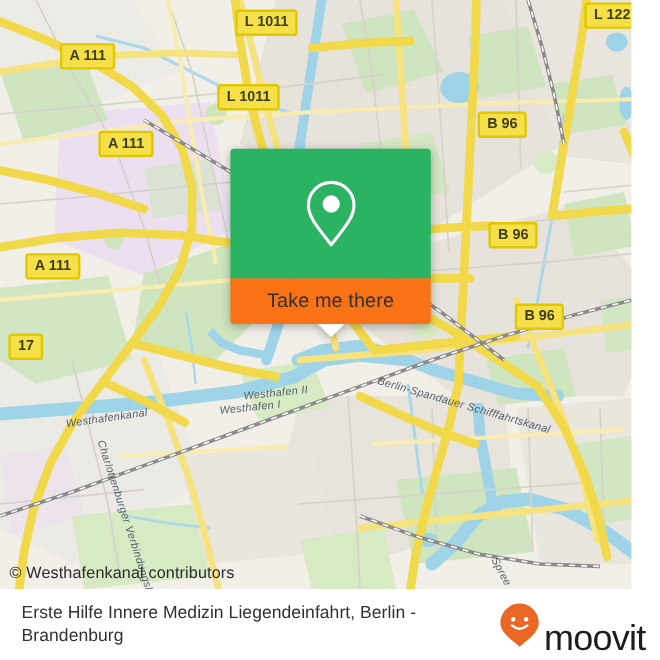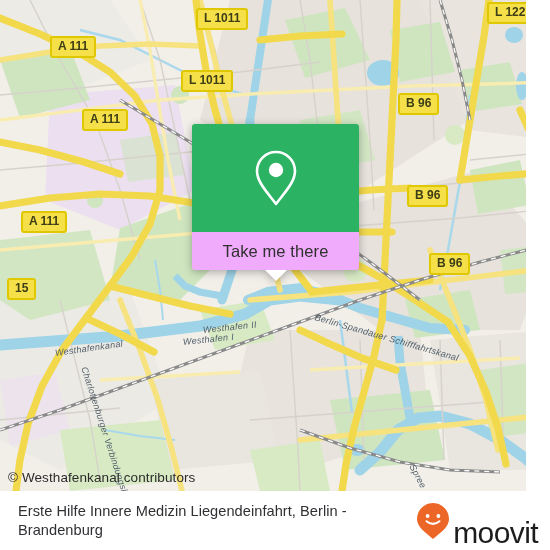--- a/index.html
+++ b/index.html
@@ -53,21 +53,21 @@
   .popup-body {
     background: #2bb363;
     height: 108px;
     border-radius: 3px 3px 0 0;
     display: flex;
     align-items: center;
     justify-content: center;
   }
   .popup-footer {
     position: relative;
-    background: #f0abfc;
+    background: #f97316;
     height: 38px;
     border-radius: 0 0 3px 3px;
     display: flex;
     align-items: center;
     justify-content: center;
   }
   .popup-footer-label {
     font-size: 16.5px;
     color: #303030;
     letter-spacing: 0.1px;
@@ -276,21 +276,21 @@
     <div id="road-shields">
         <div style="position: absolute; left: 196px; top: 8px; background: rgb(246, 224, 74); border: 2px solid rgb(224, 200, 0); border-radius: 3px; padding: 1px 6px 2px; font-family: &quot;Liberation Sans&quot;, sans-serif; font-weight: bold; font-size: 12px; color: rgb(61, 61, 22); white-space: nowrap; line-height: 15px; z-index: 20;">L 1011</div>
         <div style="position: absolute; left: 487px; top: 2px; background: rgb(246, 224, 74); border: 2px solid rgb(224, 200, 0); border-radius: 3px; padding: 1px 6px 2px; font-family: &quot;Liberation Sans&quot;, sans-serif; font-weight: bold; font-size: 12px; color: rgb(61, 61, 22); white-space: nowrap; line-height: 15px; z-index: 20;">L 1227</div>
         <div style="position: absolute; left: 50px; top: 36px; background: rgb(246, 224, 74); border: 2px solid rgb(224, 200, 0); border-radius: 3px; padding: 1px 6px 2px; font-family: &quot;Liberation Sans&quot;, sans-serif; font-weight: bold; font-size: 12px; color: rgb(61, 61, 22); white-space: nowrap; line-height: 15px; z-index: 20;">A 111</div>
         <div style="position: absolute; left: 181px; top: 70px; background: rgb(246, 224, 74); border: 2px solid rgb(224, 200, 0); border-radius: 3px; padding: 1px 6px 2px; font-family: &quot;Liberation Sans&quot;, sans-serif; font-weight: bold; font-size: 12px; color: rgb(61, 61, 22); white-space: nowrap; line-height: 15px; z-index: 20;">L 1011</div>
         <div style="position: absolute; left: 398px; top: 93px; background: rgb(246, 224, 74); border: 2px solid rgb(224, 200, 0); border-radius: 3px; padding: 1px 6px 2px; font-family: &quot;Liberation Sans&quot;, sans-serif; font-weight: bold; font-size: 12px; color: rgb(61, 61, 22); white-space: nowrap; line-height: 15px; z-index: 20;">B 96</div>
         <div style="position: absolute; left: 82px; top: 109px; background: rgb(246, 224, 74); border: 2px solid rgb(224, 200, 0); border-radius: 3px; padding: 1px 6px 2px; font-family: &quot;Liberation Sans&quot;, sans-serif; font-weight: bold; font-size: 12px; color: rgb(61, 61, 22); white-space: nowrap; line-height: 15px; z-index: 20;">A 111</div>
         <div style="position: absolute; left: 538px; top: 157px; background: rgb(246, 224, 74); border: 2px solid rgb(224, 200, 0); border-radius: 3px; padding: 1px 6px 2px; font-family: &quot;Liberation Sans&quot;, sans-serif; font-weight: bold; font-size: 12px; color: rgb(61, 61, 22); white-space: nowrap; line-height: 15px; z-index: 20;">L 1</div>
         <div style="position: absolute; left: 407px; top: 185px; background: rgb(246, 224, 74); border: 2px solid rgb(224, 200, 0); border-radius: 3px; padding: 1px 6px 2px; font-family: &quot;Liberation Sans&quot;, sans-serif; font-weight: bold; font-size: 12px; color: rgb(61, 61, 22); white-space: nowrap; line-height: 15px; z-index: 20;">B 96</div>
         <div style="position: absolute; left: 21px; top: 211px; background: rgb(246, 224, 74); border: 2px solid rgb(224, 200, 0); border-radius: 3px; padding: 1px 6px 2px; font-family: &quot;Liberation Sans&quot;, sans-serif; font-weight: bold; font-size: 12px; color: rgb(61, 61, 22); white-space: nowrap; line-height: 15px; z-index: 20;">A 111</div>
-        <div style="position: absolute; left: 7px; top: 278px; background: rgb(246, 224, 74); border: 2px solid rgb(224, 200, 0); border-radius: 3px; padding: 1px 6px 2px; font-family: &quot;Liberation Sans&quot;, sans-serif; font-weight: bold; font-size: 12px; color: rgb(61, 61, 22); white-space: nowrap; line-height: 15px; z-index: 20;">15</div>
+        <div style="position: absolute; left: 7px; top: 278px; background: rgb(246, 224, 74); border: 2px solid rgb(224, 200, 0); border-radius: 3px; padding: 1px 6px 2px; font-family: &quot;Liberation Sans&quot;, sans-serif; font-weight: bold; font-size: 12px; color: rgb(61, 61, 22); white-space: nowrap; line-height: 15px; z-index: 20;">17</div>
         <div style="position: absolute; left: 429px; top: 253px; background: rgb(246, 224, 74); border: 2px solid rgb(224, 200, 0); border-radius: 3px; padding: 1px 6px 2px; font-family: &quot;Liberation Sans&quot;, sans-serif; font-weight: bold; font-size: 12px; color: rgb(61, 61, 22); white-space: nowrap; line-height: 15px; z-index: 20;">B 96</div>
       </div>
     <div id="water-labels">
         <div style="position: absolute; left: 203px; top: 325px; transform: rotate(-6deg); transform-origin: left center; font-family: &quot;Liberation Sans&quot;, sans-serif; font-size: 9px; font-style: italic; color: rgb(82, 96, 107); white-space: nowrap; z-index: 15; letter-spacing: 0.3px;">Westhafen II</div>
         <div style="position: absolute; left: 183px; top: 337px; transform: rotate(-6deg); transform-origin: left center; font-family: &quot;Liberation Sans&quot;, sans-serif; font-size: 9px; font-style: italic; color: rgb(82, 96, 107); white-space: nowrap; z-index: 15; letter-spacing: 0.3px;">Westhafen I</div>
         <div style="position: absolute; left: 55px; top: 348px; transform: rotate(-8deg); transform-origin: left center; font-family: &quot;Liberation Sans&quot;, sans-serif; font-size: 9px; font-style: italic; color: rgb(82, 96, 107); white-space: nowrap; z-index: 15; letter-spacing: 0.3px;">Westhafenkanal</div>
         <div style="position: absolute; left: 84px; top: 362px; transform: rotate(72deg); transform-origin: left center; font-family: &quot;Liberation Sans&quot;, sans-serif; font-size: 9px; font-style: italic; color: rgb(82, 96, 107); white-space: nowrap; z-index: 15; letter-spacing: 0.3px;">Charlottenburger Verbindungskanal</div>
         <div style="position: absolute; left: 315px; top: 312px; transform: rotate(16deg); transform-origin: left center; font-family: &quot;Liberation Sans&quot;, sans-serif; font-size: 9px; font-style: italic; color: rgb(82, 96, 107); white-space: nowrap; z-index: 15; letter-spacing: 0.3px;">Berlin-Spandauer Schifffahrtskanal</div>
         <div style="position: absolute; left: 412px; top: 460px; transform: rotate(62deg); transform-origin: left center; font-family: &quot;Liberation Sans&quot;, sans-serif; font-size: 9px; font-style: italic; color: rgb(82, 96, 107); white-space: nowrap; z-index: 15; letter-spacing: 0.3px;">Spree</div>
         <div style="position: absolute; left: 534px; top: 468px; transform: rotate(62deg); transform-origin: left center; font-family: &quot;Liberation Sans&quot;, sans-serif; font-size: 9px; font-style: italic; color: rgb(82, 96, 107); white-space: nowrap; z-index: 15; letter-spacing: 0.3px;">Spree</div>

